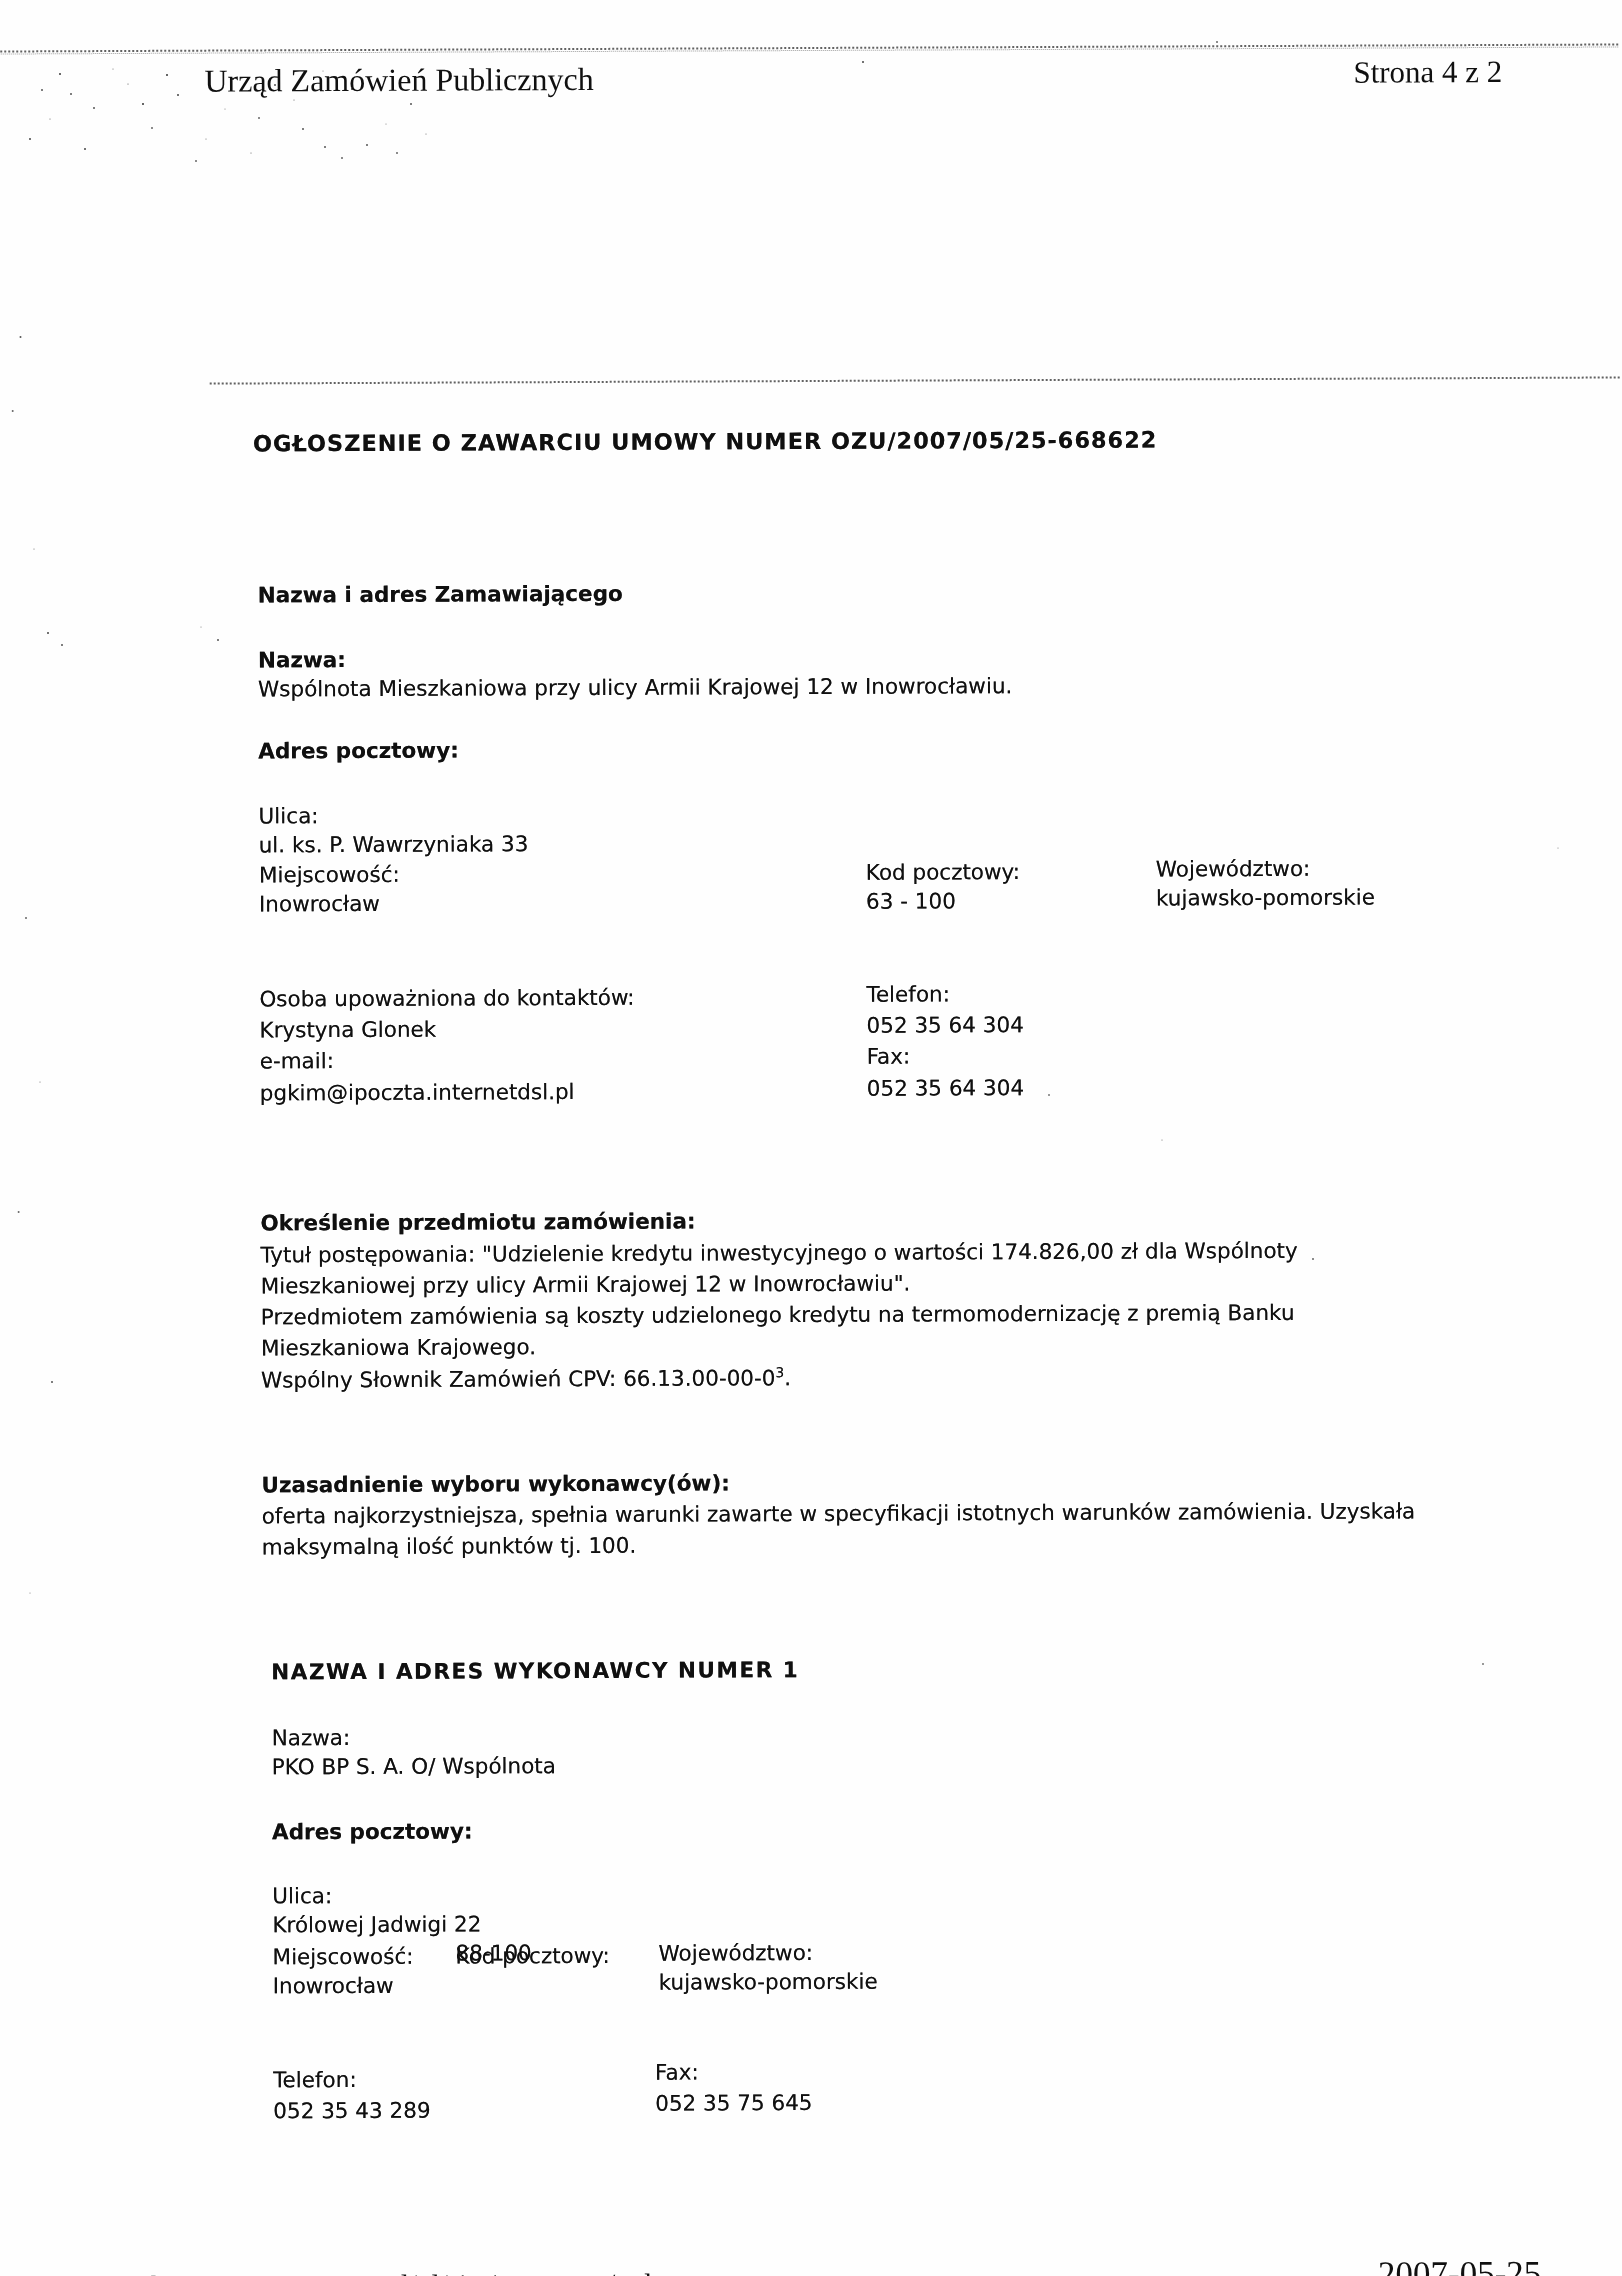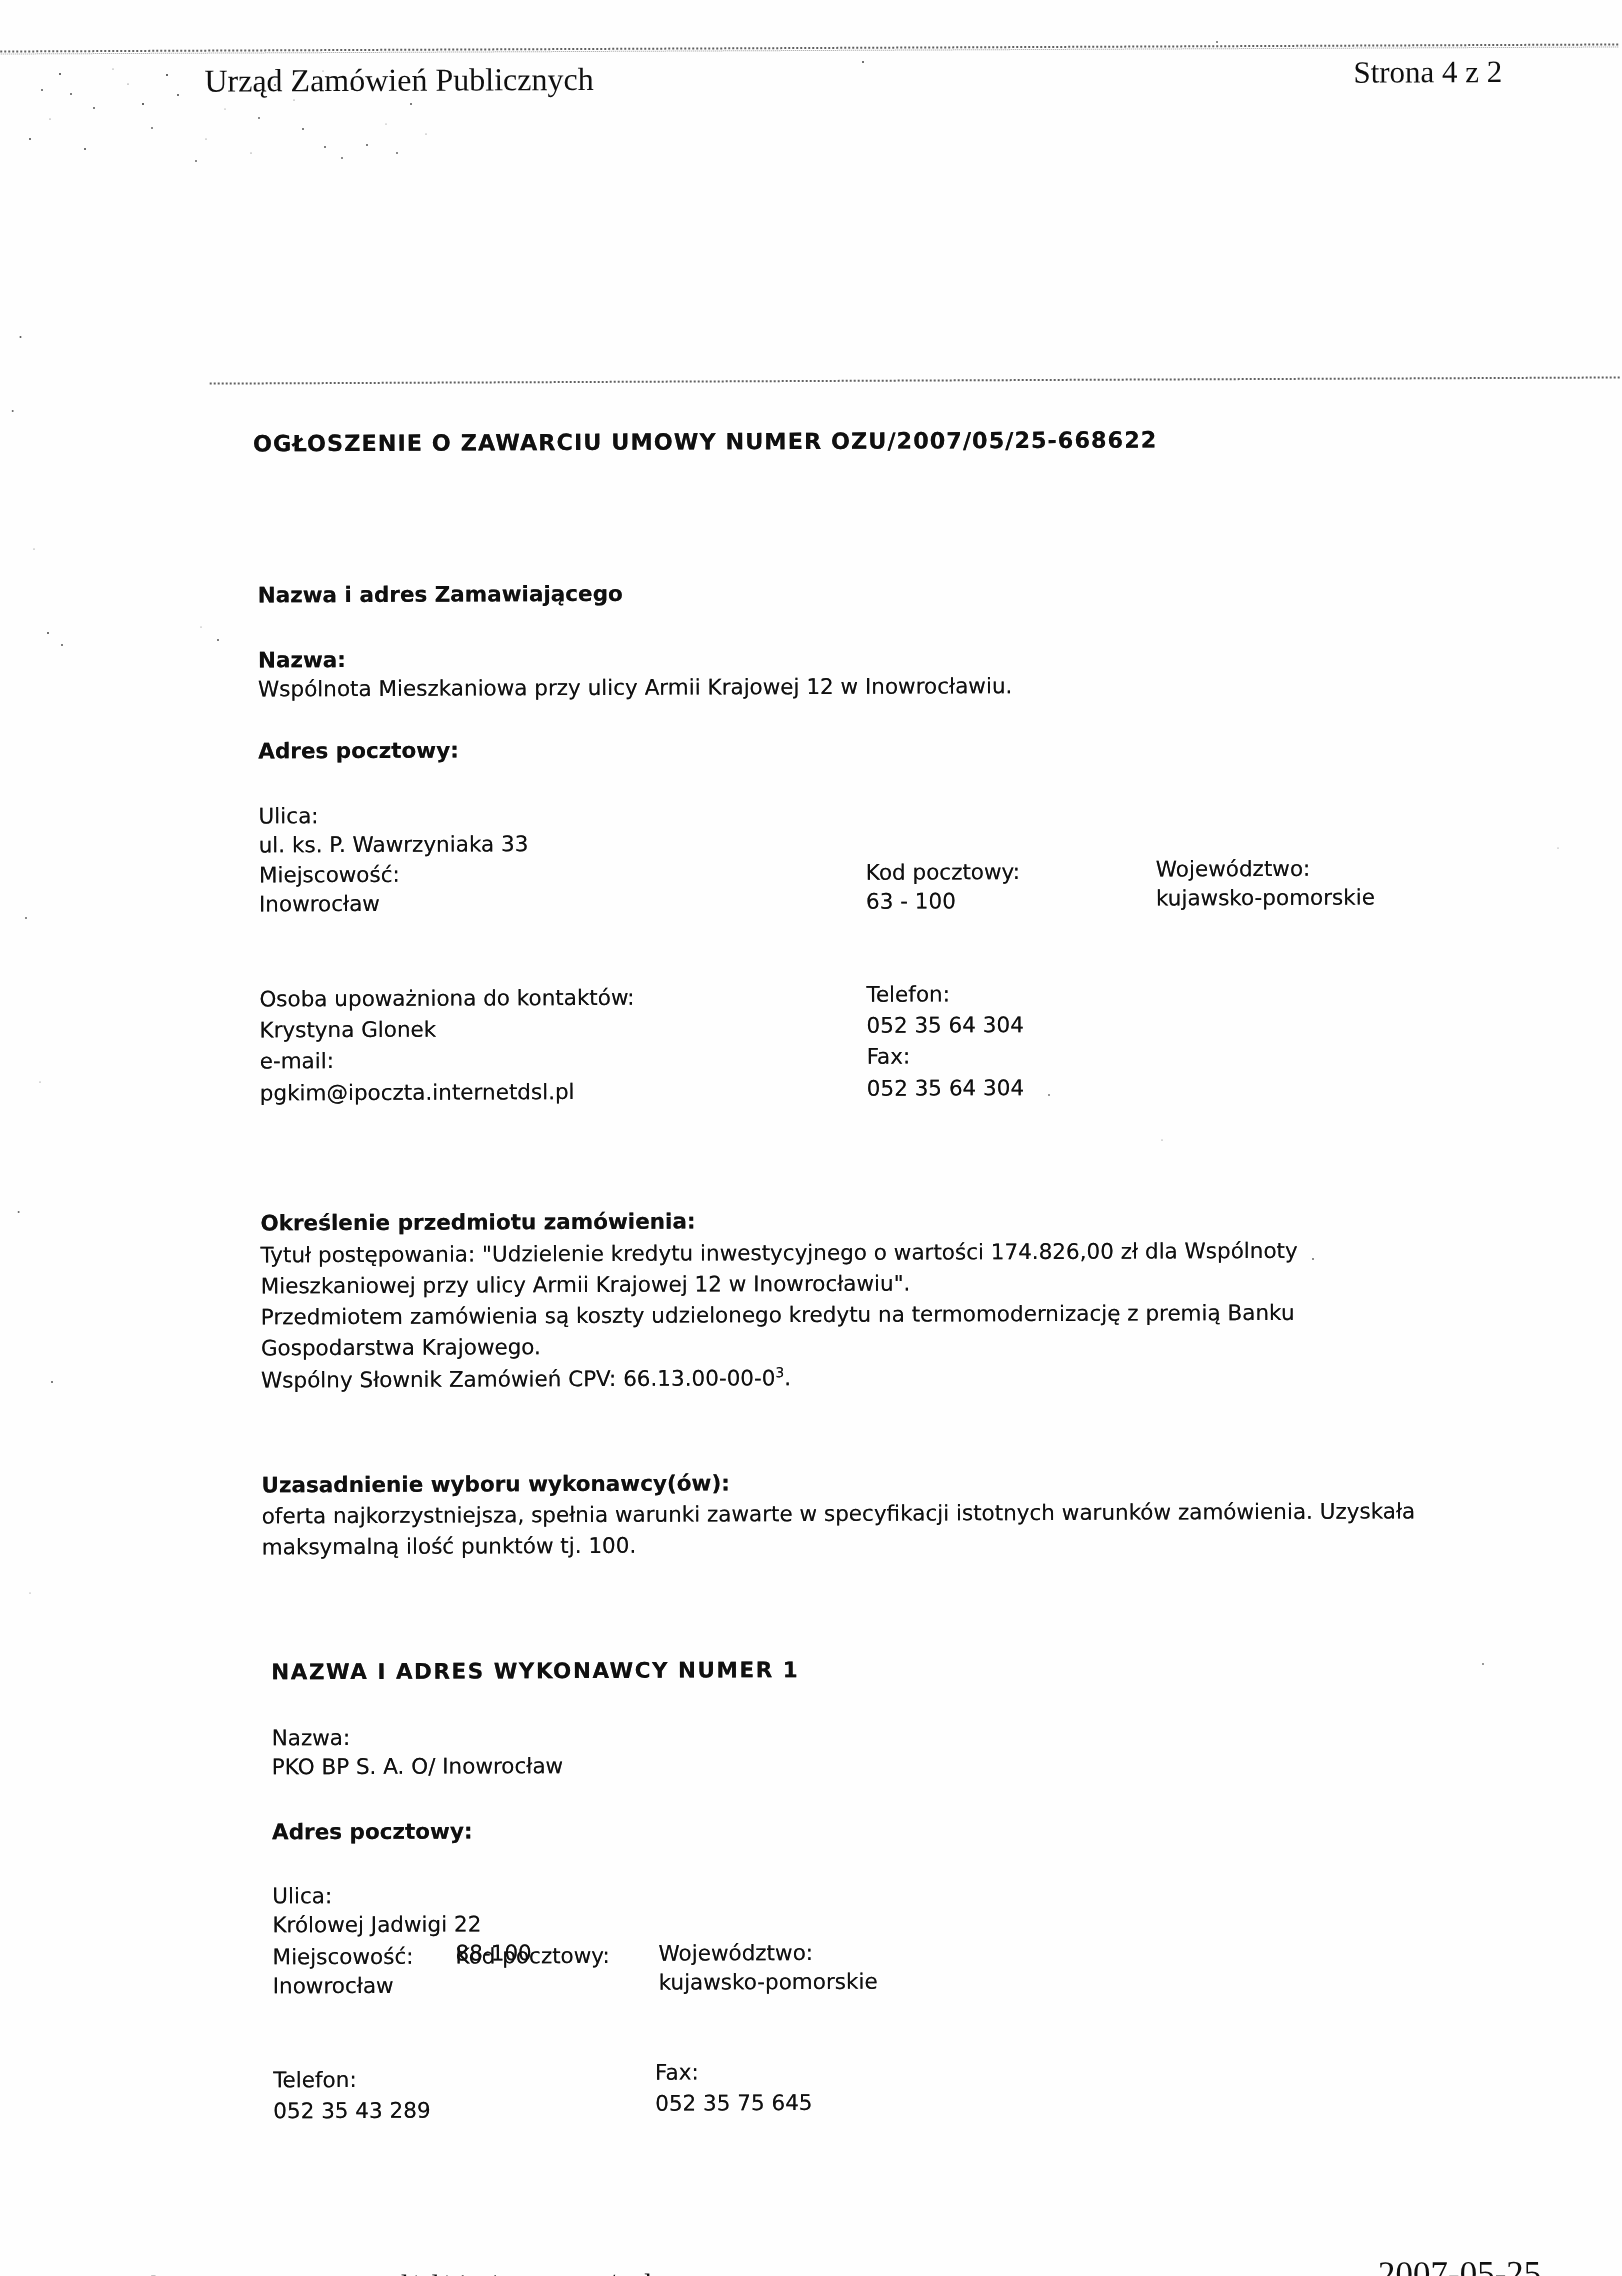--- a/index.html
+++ b/index.html
@@ -74,30 +74,30 @@
     <div class="abs t" style="left:260px;top:1079px;">pgkim@ipoczta.internetdsl.pl</div>
     <div class="abs t" style="left:867px;top:983px;">Telefon:</div>
     <div class="abs t" style="left:867px;top:1014px;">052 35 64 304</div>
     <div class="abs t" style="left:867px;top:1045px;">Fax:</div>
     <div class="abs t" style="left:867px;top:1077px;">052 35 64 304</div>
 
     <div class="abs t b" style="left:260px;top:1209px;">Określenie przedmiotu zamówienia:</div>
     <div class="abs t" style="left:260px;top:1241px;">Tytuł postępowania: "Udzielenie kredytu inwestycyjnego o wartości 174.826,00 zł dla Wspólnoty</div>
     <div class="abs t" style="left:260px;top:1272px;">Mieszkaniowej przy ulicy Armii Krajowej 12 w Inowrocławiu".</div>
     <div class="abs t" style="left:260px;top:1303px;">Przedmiotem zamówienia są koszty udzielonego kredytu na termomodernizację z premią Banku</div>
-    <div class="abs t" style="left:260px;top:1334px;">Gospodarstwa Krajowego.</div>
+    <div class="abs t" style="left:260px;top:1334px;">Mieszkaniowa Krajowego.</div>
     <div class="abs t" style="left:260px;top:1365px;"><span>Wspólny Słownik Zamówień CPV: 66.13.00-00-0</span><sup>3</sup><span>.</span></div>
 
     <div class="abs t b" style="left:260px;top:1471px;">Uzasadnienie wyboru wykonawcy(ów):</div>
     <div class="abs t" style="left:260px;top:1502px;">oferta najkorzystniejsza, spełnia warunki zawarte w specyfikacji istotnych warunków zamówienia. Uzyskała</div>
     <div class="abs t" style="left:260px;top:1533px;">maksymalną ilość punktów tj. 100.</div>
 
     <div class="abs t b caps" style="left:269px;top:1658px;">NAZWA I ADRES WYKONAWCY NUMER 1</div>
     <div class="abs t" style="left:269px;top:1724px;">Nazwa:</div>
-    <div class="abs t" style="left:269px;top:1753px;">PKO BP S. A. O/ Inowrocław</div>
+    <div class="abs t" style="left:269px;top:1753px;">PKO BP S. A. O/ Wspólnota</div>
 
     <div class="abs t b" style="left:269px;top:1818px;">Adres pocztowy:</div>
     <div class="abs t" style="left:269px;top:1882px;">Ulica:</div>
     <div class="abs t" style="left:269px;top:1911px;">Królowej Jadwigi 22</div>
 
     <div class="abs t" style="left:269px;top:1943px;">Miejscowość:</div>
     <div class="abs t" style="left:269px;top:1972px;">Inowrocław</div>
     <div class="abs t" style="left:452px;top:1943px;">Kod pocztowy:</div>
     <div class="abs t" style="left:452px;top:1924px;margin-top:16px;">88-100</div>
     <div class="abs t" style="left:655px;top:1941px;">Województwo:</div>

